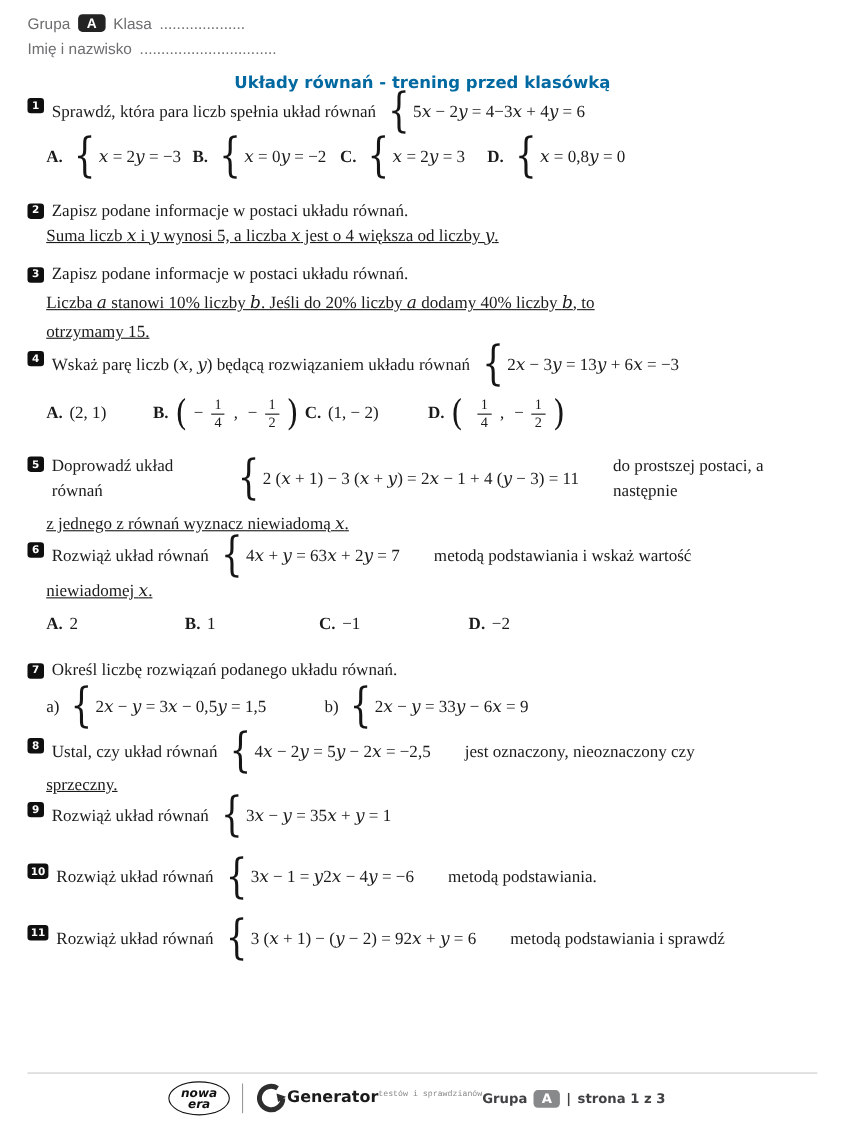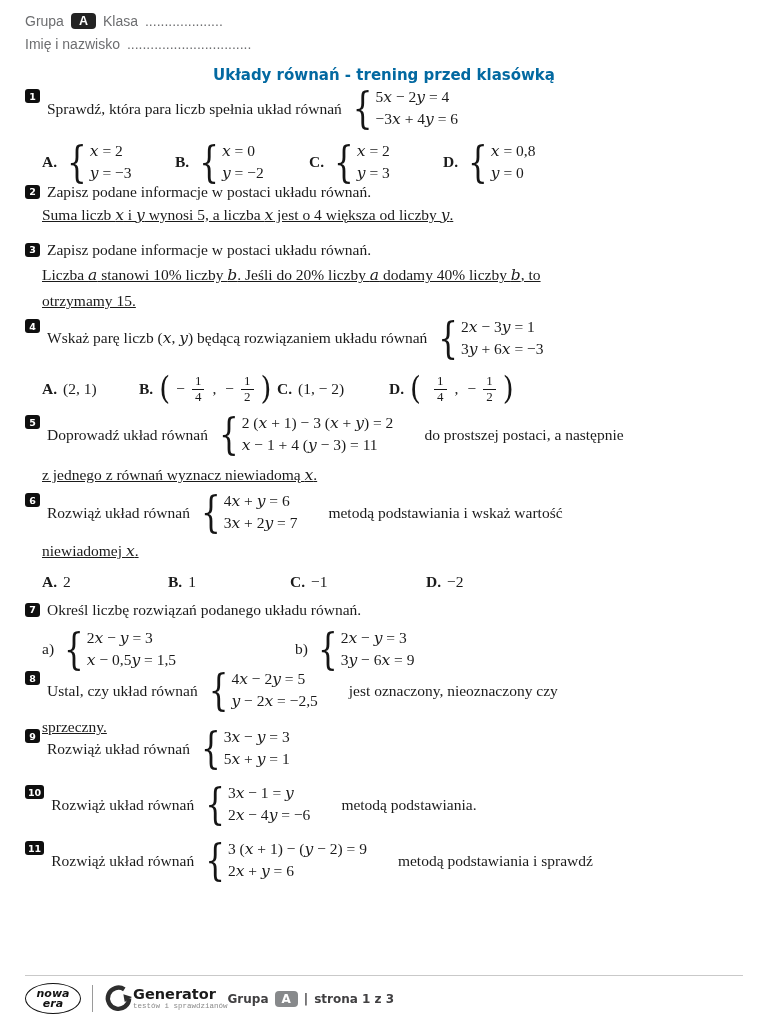--- a/index.html
+++ b/index.html
@@ -20,21 +20,21 @@
   .prow { display:flex; align-items:center; gap:7px; }
   .prow .pnum { align-self:flex-start; margin-top:3px; }
   .irow { display:flex; align-items:center; gap:7px; line-height:23px; }
   .stmt { line-height:23px; }
   .indent { padding-left:17px;text-decoration:underline; }
   .post { margin-left:24px; }
 
   .system { display:inline-flex; align-items:center; margin-left:4px; }
   .brace { font-family:"DejaVu Serif",serif; font-size:31px; font-weight:400; line-height:1;
            transform:scaleY(1.38); transform-origin:center; margin-right:3px; color:#151515; }
-  .eqs { display:flex; flex-direction:column; line-height:22px; white-space:nowrap; }
+  .eqs { display:flex; flex-direction:row; line-height:22px; white-space:nowrap; }
   .math i, .mi { font-style:italic; font-family:"DejaVu Serif",serif; }
 
   .opts { display:flex; align-items:center; padding-left:17px; margin-top:10px; }
   .opt { display:flex; align-items:center; gap:6px; flex:none; }
   .opt-letter { font-weight:bold; flex:none; }
   .opts-p1 .opt:nth-child(1){ width:133px; } .opts-p1 .opt:nth-child(2){ width:134px; } .opts-p1 .opt:nth-child(3){ width:134px; }
   .opts-p4 .opt:nth-child(1){ width:97px; }  .opts-p4 .opt:nth-child(2){ width:138px; } .opts-p4 .opt:nth-child(3){ width:112px; }
   .opts-p6 .opt:nth-child(1){ width:126px; } .opts-p6 .opt:nth-child(2){ width:122px; } .opts-p6 .opt:nth-child(3){ width:136px; }
 
   .subs { display:flex; align-items:center; padding-left:17px; margin-top:6px; }
@@ -42,27 +42,27 @@
   .sub:first-child { width:253px; }
 
   .bigparen { font-family:"DejaVu Serif",serif; font-size:28px; line-height:1; transform:scaleY(1.15); color:#151515; }
   .frac { display:inline-flex; flex-direction:column; align-items:center; font-size:13px; line-height:1.15; margin:0 1px; }
   .fnum { padding:0 3px; border-bottom:1.2px solid #151515; }
   .fden { padding:0 3px; }
   .fsep { margin:0 3px 0 1px; }
 
   
   .footer-rule { position:absolute; left:25px; right:25px; top:975px; border-top:1px solid #c9c9c9; }
-  .footer { position:absolute; left:25px; right:35px; top:983px; display:flex; justify-content:flex-start; align-items:center; }
+  .footer { position:absolute; left:25px; right:35px; top:983px; display:flex; justify-content:center; align-items:center; }
   .f-left { display:flex; align-items:center; }
   .ne-oval { display:inline-flex; flex-direction:column; align-items:center; justify-content:center;
              border:1.7px solid #111; border-radius:50%; width:56px; height:31px;
              font-family:"DejaVu Sans",sans-serif; font-weight:bold; font-style:italic; font-size:11px; line-height:10px; color:#111; }
   .f-div { width:1px; height:27px; background:#9a9a9a; margin:0 11px; }
-  .gen-block { display:flex; flex-direction:column; }
+  .gen-block { display:flex; flex-direction:row; }
   .gen-title { font-family:"DejaVu Sans",sans-serif; font-weight:bold; font-size:14.5px; color:#1a1a1a; line-height:15px; }
   .gen-sub { font-family:Liberation Mono, monospace; font-size:7.5px; color:#8a8a8a; line-height:9px; }
   .f-right { display:flex; align-items:center; gap:6px; font-family:"DejaVu Sans",sans-serif; font-weight:bold; font-size:12px; color:#414042; }
   .badge-gray { display:inline-block; background:#87898b; color:#fff; border-radius:4px; padding:1px 7px; font-size:12px; }
 </style>
 </head>
 <body>
 
 <div class="hdr">
   <div class="hdr-row">

